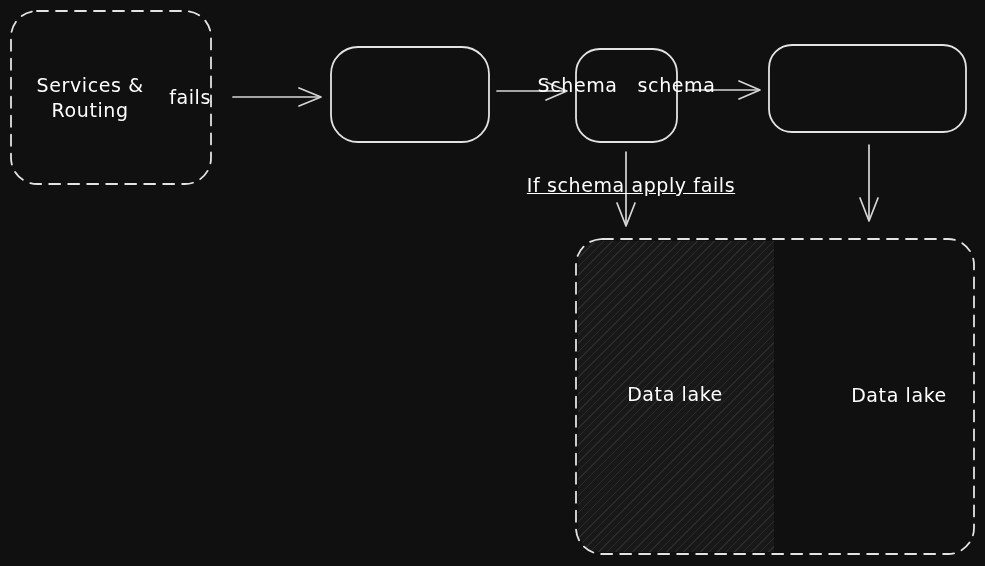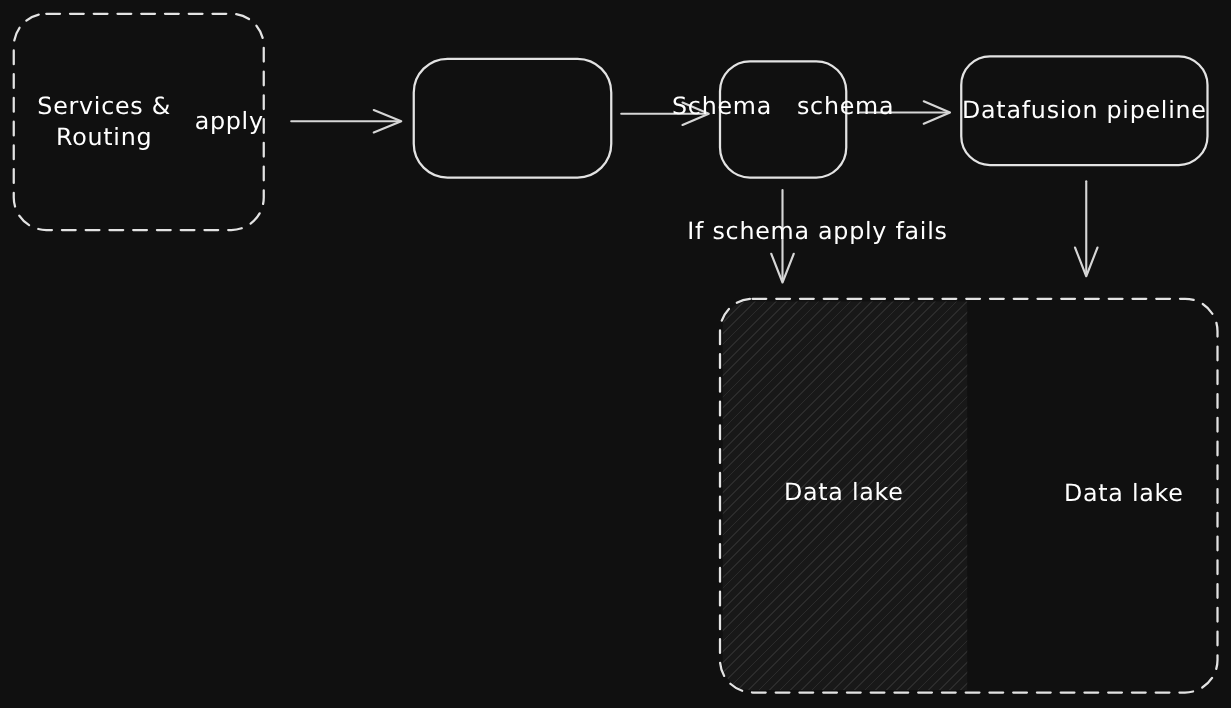--- a/index.html
+++ b/index.html
@@ -31,21 +31,21 @@
     font-size: 19px;
     letter-spacing: 0.6px;
     line-height: 25px;
     color: #ffffff;
     pointer-events: none;
   }
   .lbl-services   { left: 11px;  top: 11px;  width: 200px; height: 173px; }
   .lbl-nats       { left: 331px; top: 47px;  width: 158px; height: 95px; }
   .lbl-schema     { left: 576px; top: 49px;  width: 101px; height: 73px; gap: 20px; }
   .lbl-datafusion { left: 769px; top: 45px;  width: 197px; height: 87px; }
-  .lbl-fail       { left: 544px; top: 173px; width: 220px; height: 25px; }
+  .lbl-fail       { left: 521px; top: 173px; width: 220px; height: 25px; text-decoration: underline; }
   .lbl-error-lake { left: 576px; top: 381px; width: 198px; height: 26px; }
   .lbl-data-lake  { left: 799px; top: 382px; width: 200px; height: 26px; }
   .hatch {
     position: absolute;
     left: 578px; top: 241px;
     width: 196px; height: 311px;
     border-radius: 22px 0 0 22px;
     background-color: rgba(255,255,255,0.035);
     background-image: repeating-linear-gradient(
       135deg,
@@ -101,34 +101,31 @@
 
       <g>
         <path d="M869 145 V219"></path>
         <path d="M860 198 L869 221 L878 198"></path>
       </g>
     </g>
   </svg>
 
   <div class="node-label lbl-services">
     <span>Services &amp; Routing</span>
-    <span>apply</span>
+    <span>fails</span>
   </div>
 
   <div class="node-label lbl-nats">
   </div>
 
   <div class="node-label lbl-schema">
     <span>Schema</span>
     <span>schema</span>
   </div>
 
-  <div class="node-label lbl-datafusion">
-    <span>Datafusion pipeline</span>
-  </div>
 
   <div class="node-label lbl-fail">
     <span>If schema apply fails</span>
   </div>
 
   <div class="node-label lbl-error-lake">
     <span>Data lake</span>
   </div>
 
   <div class="node-label lbl-data-lake">

